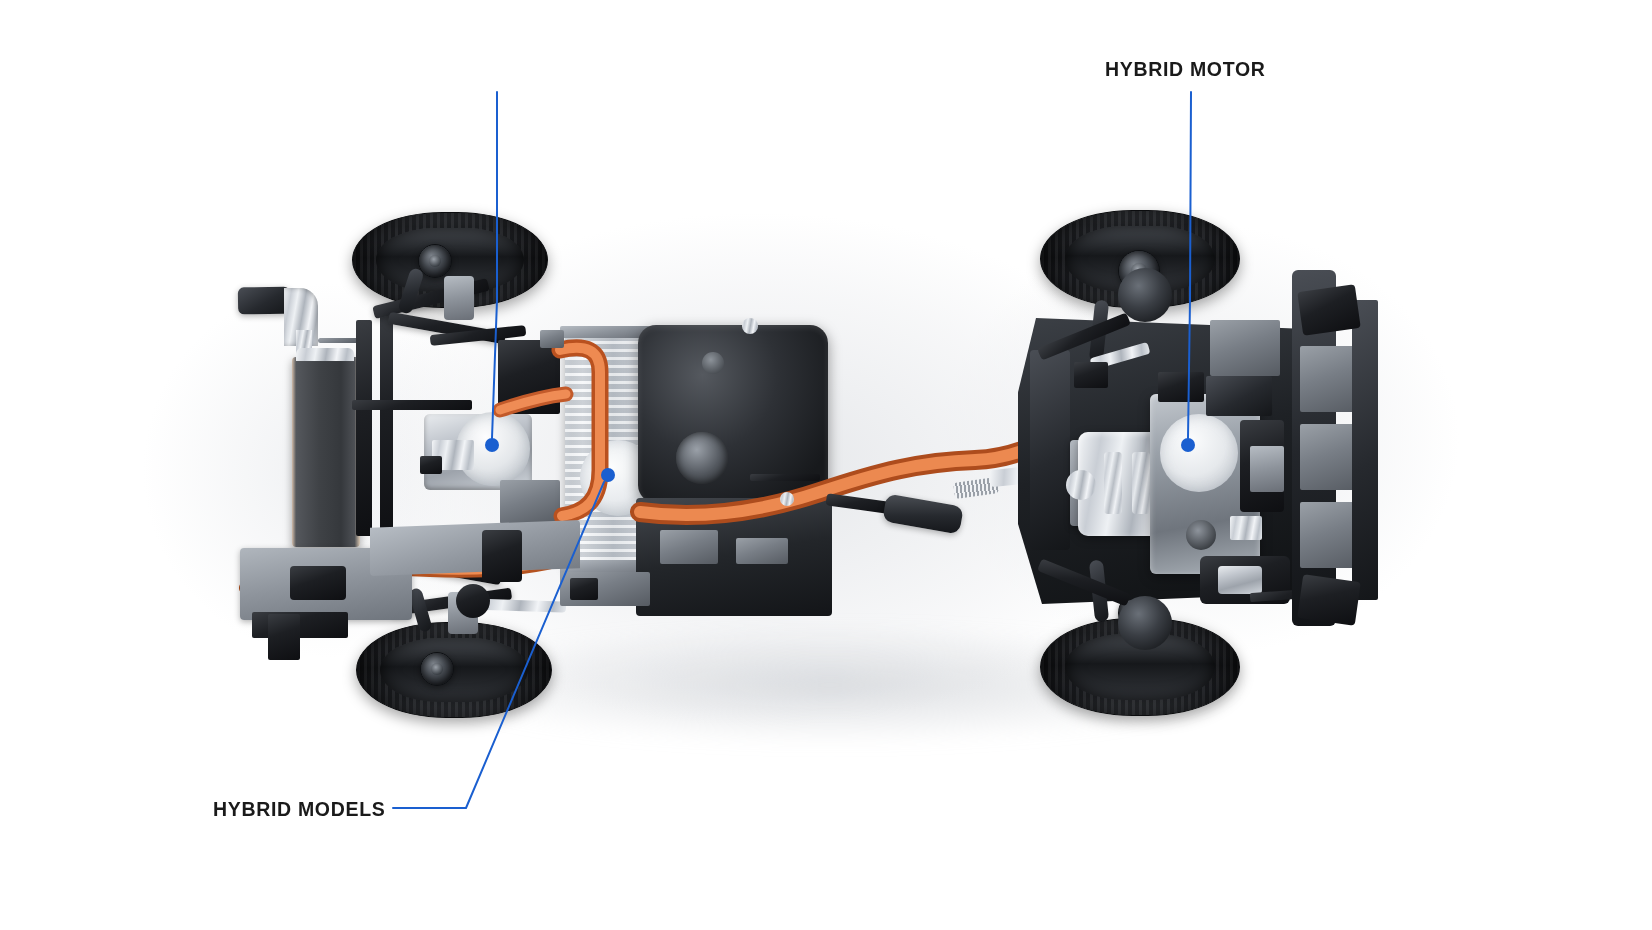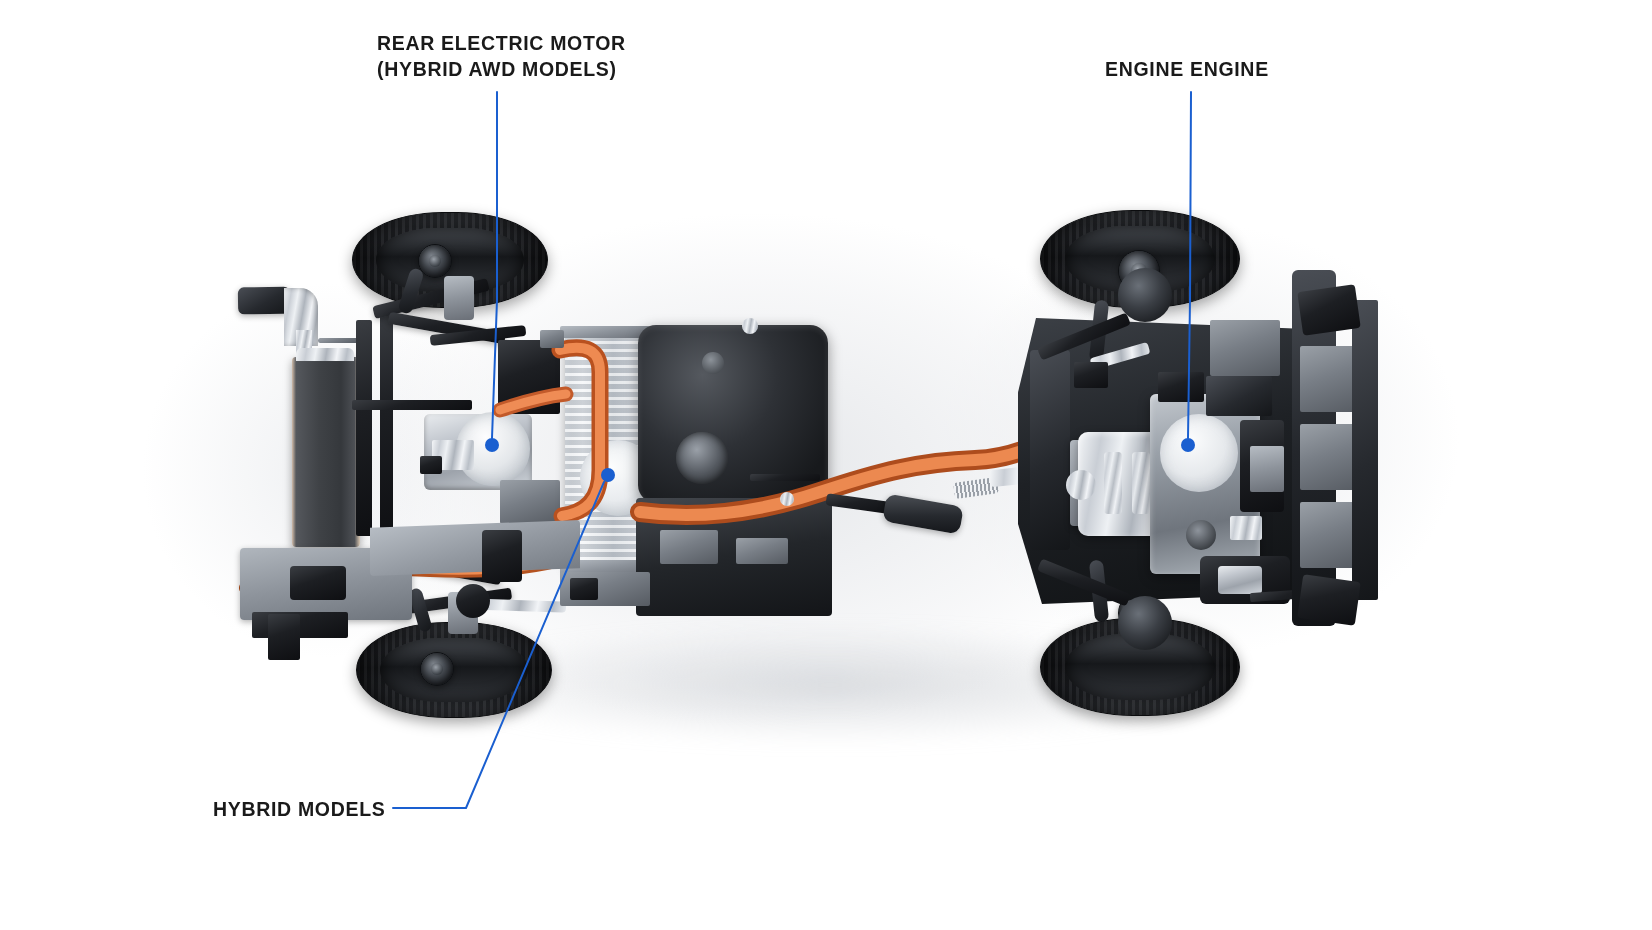--- a/index.html
+++ b/index.html
@@ -278,20 +278,18 @@
         <path d="M 1191 92 L 1190 300 L 1188 438" stroke="#1a5fd0"></path>
         <path d="M 393 808 L 466 808 L 604 482" stroke="#1a5fd0"></path>
       </g>
     <g id="dot-group">
         <circle cx="492" cy="445" r="7" fill="#1a5fd0"></circle>
         <circle cx="1188" cy="445" r="7" fill="#1a5fd0"></circle>
         <circle cx="608" cy="475" r="7" fill="#1a5fd0"></circle>
       </g>
   </svg>
 
-  <div class="callout-label" style="left:377px;top:31px;">REAR ELECTRIC MOTOR
-(HYBRID AWD MODELS)</div>
-
-  <div class="callout-label" style="left:1105px;top:57px;">ENGINE ENGINE</div>
+
+  <div class="callout-label" style="left:1105px;top:57px;">HYBRID MOTOR</div>
 
   <div class="callout-label" style="left:213px;top:797px;">HYBRID MODELS</div>
 
 </div>
 
 </body></html>

